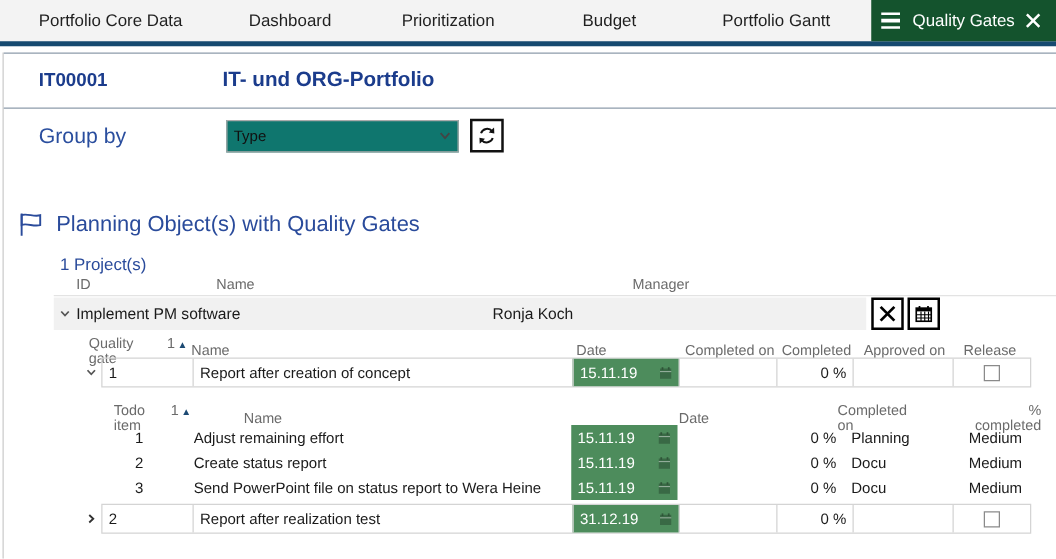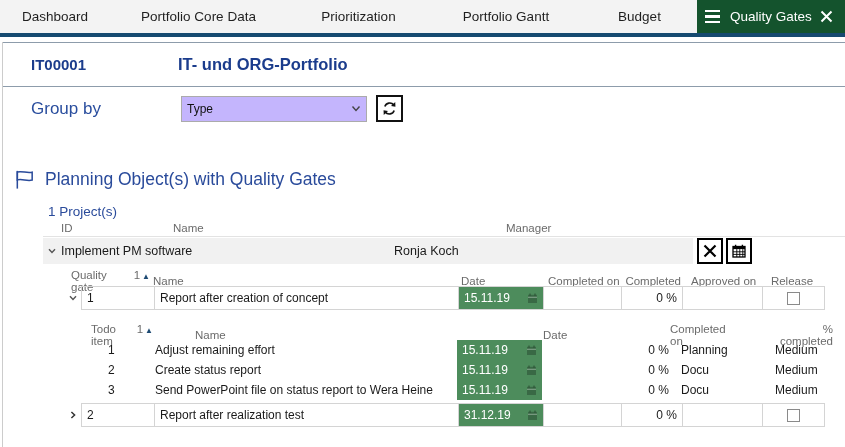--- a/index.html
+++ b/index.html
@@ -23,21 +23,21 @@
 
   .hdrbox { margin-top:5px; height:45px; border-top:1px solid #8d9cab; border-bottom:1px solid #8d9cab;
             display:flex; align-items:center; padding-left:28px; }
   .hcode { width:147px; font-size:15px; font-weight:bold; color:#1b3c8c; }
   .htitle { font-size:16.5px; font-weight:bold; color:#1b3c8c; }
 
   .grouprow { margin-top:8px; padding-left:28px; display:flex; align-items:center; height:27px; }
   .glabel { width:150px; font-size:17px; color:#2a4e9e; }
   .selwrap { position:relative; display:inline-block; }
   .selwrap select { appearance:none; -webkit-appearance:none; width:186px; height:26px; border:1px solid #ababab;
-                    border-radius:0; background:#c4b5fd; font-size:12px; font-family:"Liberation Sans",sans-serif;
+                    border-radius:0; background:#0f766e; font-size:12px; font-family:"Liberation Sans",sans-serif;
                     padding:0 20px 0 5px; color:#111; }
   .selwrap .selchev { position:absolute; right:6px; top:9px; pointer-events:none; }
   .iconbtn { margin-left:9px; width:27px; height:27px; background:#fff; border:2px solid #111;
              display:flex; align-items:center; justify-content:center; cursor:pointer; padding:0; }
 
   .sechead { margin-top:45px; padding-left:10px; display:flex; align-items:center; height:24px; }
   .sechead .flag { margin-right:9px; }
   .secheading { font-size:17.5px; color:#2a4b9b; }
 
   .pcount { margin-top:13px; padding-left:45px; font-size:13.5px; color:#2a4b9b; height:16px; }
@@ -94,34 +94,34 @@
   .td-pct { justify-content:flex-end; padding-right:4px; }
   .td-cat { padding-left:8px; }
   .td-prio { padding-left:24px; }
 </style>
 </head>
 <body>
 
 <div class="screen">
 
   <div class="tabbar">
+    <div class="tab t1">
+        <span>Portfolio Core Data</span>
+      </div>
     <div class="tab t0">
         <span>Dashboard</span>
       </div>
-    <div class="tab t1">
-        <span>Portfolio Core Data</span>
-      </div>
     <div class="tab t2">
         <span>Prioritization</span>
       </div>
+    <div class="tab t3">
+        <span>Budget</span>
+      </div>
     <div class="tab t4">
         <span>Portfolio Gantt</span>
-      </div>
-    <div class="tab t3">
-        <span>Budget</span>
       </div>
     <div class="tab active">
       <span class="burger">
           <i></i>
           <i></i>
           <i></i>
         </span>
       <span class="atab-label">Quality Gates</span>
       <svg class="closex" width="13" height="13" viewBox="0 0 13 13">
         <path d="M1.5 1.5 L11.5 11.5 M11.5 1.5 L1.5 11.5" stroke="#fff" stroke-width="2" fill="none"></path>

